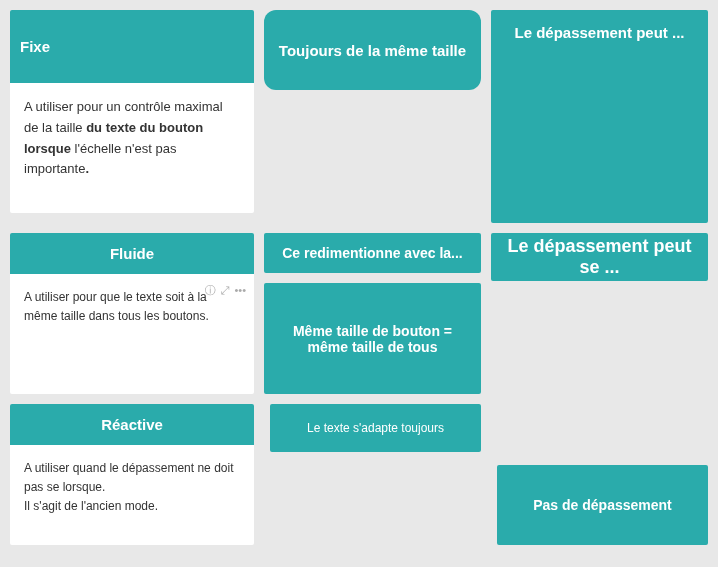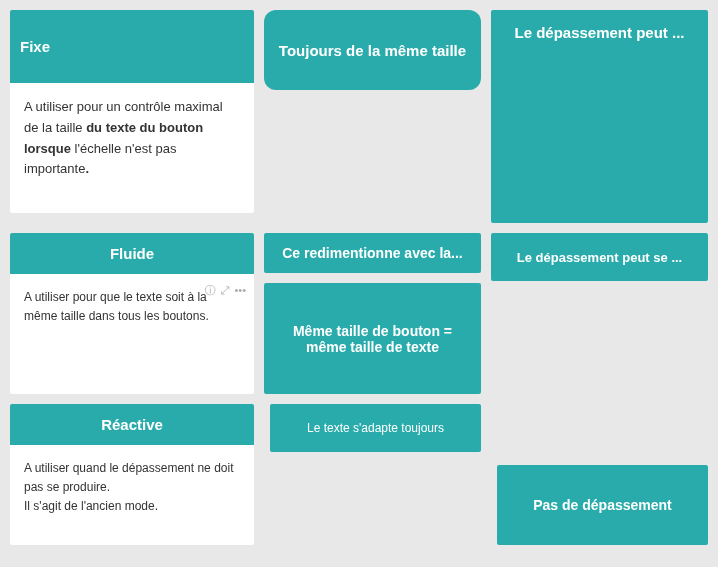--- a/index.html
+++ b/index.html
@@ -159,21 +159,21 @@
       text-align: center;
       padding: 12px;
       border-radius: 2px;
     }
 
     
     .cell-depassement-right-mid {
       background: #2aabab;
       color: white;
       font-weight: bold;
-      font-size: 13px;
+      font-size: 18px;
       display: flex;
       align-items: center;
       justify-content: center;
       text-align: center;
       padding: 12px;
       border-radius: 2px;
     }
 
     .cell-pas-depassement {
       background: #2aabab;
@@ -242,40 +242,40 @@
       </div>
       <span>A utiliser pour que le texte soit à la même taille dans tous les boutons.</span>
     </div>
   </div>
 
   <div class="col-mid">
     <div class="cell-redimentionne">
       <span>Ce redimentionne avec la...</span>
     </div>
     <div class="cell-meme-taille" style="flex:1;">
-      <span>Même taille de bouton = même taille de texte</span>
+      <span>Même taille de bouton = même taille de tous</span>
     </div>
   </div>
 
   <div class="col-right">
     <div class="cell-depassement-right-mid" style="align-self: flex-start; height: 48px; width: 100%;">
       <span>Le dépassement peut se ...</span>
     </div>
   </div>
 </div>
 
 <div style="display: grid; grid-template-columns: 244px 1fr 1fr; gap: 16px; margin-bottom: 10px;">
 
   <div class="col-left">
     <div class="reactive-header">
       <span>Réactive</span>
     </div>
     <div class="reactive-body" style="min-height: 100px;">
       <span>A utiliser quand le dépassement ne doit</span><br>
-      <span>pas se produire.</span><br>
+      <span>pas se lorsque.</span><br>
       <span>Il s'agit de l'ancien mode.</span>
     </div>
   </div>
 
   <div class="cell-texte-adapte" style="align-self: start; height: 48px;">
     <span>Le texte s'adapte toujours</span>
   </div>
 
   <div class="cell-pas-depassement" style="align-self: end; height: 80px;">
     <span>Pas de dépassement</span>

